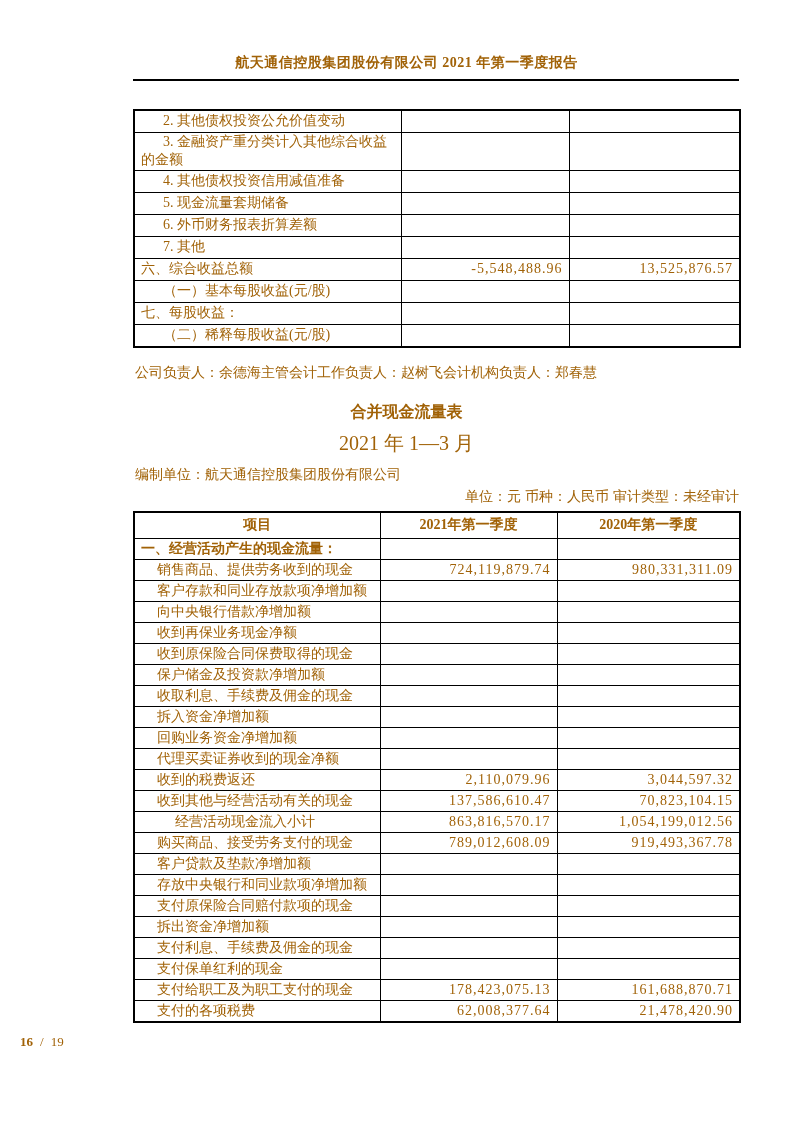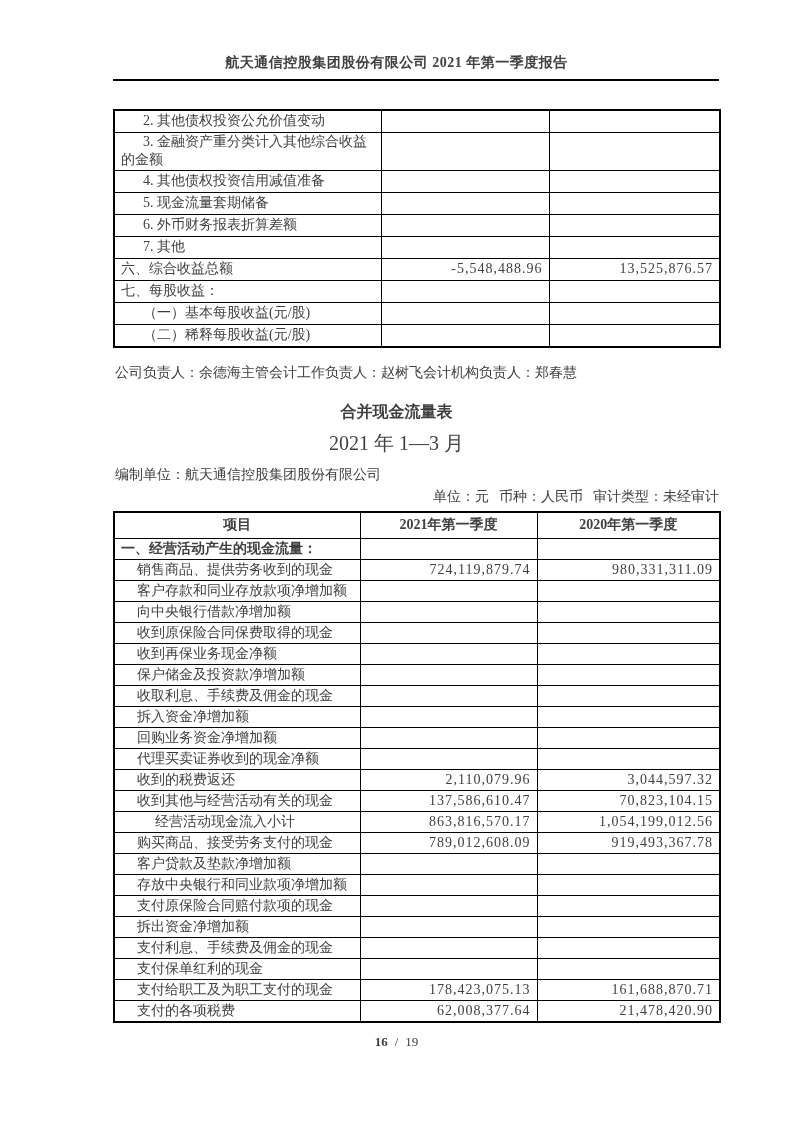--- a/index.html
+++ b/index.html
@@ -1,23 +1,24 @@
 <!DOCTYPE html>
 <html><head>
 <meta charset="utf-8">
 <style>
   html,body { margin:0; padding:0; background:#ffffff; }
   .page {
     position:relative;
     width:793px; height:1122px;
     background:#ffffff;
-    color:#404040;
+    color:#a16207;
     font-family:"Liberation Serif","DejaVu Serif",serif;
     overflow:hidden;
     box-sizing:border-box;
+    padding-left:20px;
   }
   .doc-header {
     padding-top:54px;
     text-align:center;
     font-size:14px;
     font-weight:bold;
     letter-spacing:0.5px;
   }
   .header-rule {
     width:606px;
@@ -51,28 +52,28 @@
   #income-table .ind1 { text-indent:22px; }
   #cashflow-table .ind1 { text-indent:16px; }
   #cashflow-table .ind2 { text-indent:34px; }
   .bold { font-weight:bold; }
   .signatories { margin:16px 0 0 115px; font-size:14px; }
   .stmt-title  { margin-top:20px; text-align:center; font-size:16px; font-weight:bold; }
   .stmt-period { margin-top:7px; text-align:center; font-size:20px; }
   .prepared-by { margin:9px 0 0 115px; font-size:14px; }
   .unit-line {
     width:606px; margin:4px 0 0 113px;
-    display:flex; justify-content:flex-end; gap:10px;
+    display:flex; justify-content:flex-end; gap:4px;
     font-size:14px;
   }
   .page-footer {
     margin-top:11px;
     text-align:center;
     font-size:13px;
-    display:flex; justify-content:center; gap:7px;
+    display:flex; justify-content:flex-start; gap:7px;
   }
   .page-footer .cur { font-weight:bold; }
 </style>
 </head>
 <body>
 
 <div class="page">
 
   <div class="doc-header">航天通信控股集团股份有限公司 2021 年第一季度报告</div>
   <div class="header-rule"></div>
@@ -113,26 +114,26 @@
           <td class="c-label ind1">7. 其他</td>
           <td class="c-val"></td>
           <td class="c-val"></td>
         </tr>
         <tr>
           <td class="c-label ind0">六、综合收益总额</td>
           <td class="c-val">-5,548,488.96</td>
           <td class="c-val">13,525,876.57</td>
         </tr>
         <tr>
+          <td class="c-label ind1">（一）基本每股收益(元/股)</td>
+          <td class="c-val"></td>
+          <td class="c-val"></td>
+        </tr>
+        <tr>
           <td class="c-label ind0">七、每股收益：</td>
-          <td class="c-val"></td>
-          <td class="c-val"></td>
-        </tr>
-        <tr>
-          <td class="c-label ind1">（一）基本每股收益(元/股)</td>
           <td class="c-val"></td>
           <td class="c-val"></td>
         </tr>
         <tr>
           <td class="c-label ind1">（二）稀释每股收益(元/股)</td>
           <td class="c-val"></td>
           <td class="c-val"></td>
         </tr>
       </tbody>
   </table>
@@ -177,26 +178,26 @@
           <td class="c-label ind1">客户存款和同业存放款项净增加额</td>
           <td class="c-val"></td>
           <td class="c-val"></td>
         </tr>
         <tr>
           <td class="c-label ind1">向中央银行借款净增加额</td>
           <td class="c-val"></td>
           <td class="c-val"></td>
         </tr>
         <tr>
+          <td class="c-label ind1">收到再保业务现金净额</td>
+          <td class="c-val"></td>
+          <td class="c-val"></td>
+        </tr>
+        <tr>
           <td class="c-label ind1">收到原保险合同保费取得的现金</td>
-          <td class="c-val"></td>
-          <td class="c-val"></td>
-        </tr>
-        <tr>
-          <td class="c-label ind1">收到再保业务现金净额</td>
           <td class="c-val"></td>
           <td class="c-val"></td>
         </tr>
         <tr>
           <td class="c-label ind1">保户储金及投资款净增加额</td>
           <td class="c-val"></td>
           <td class="c-val"></td>
         </tr>
         <tr>
           <td class="c-label ind1">收取利息、手续费及佣金的现金</td>

